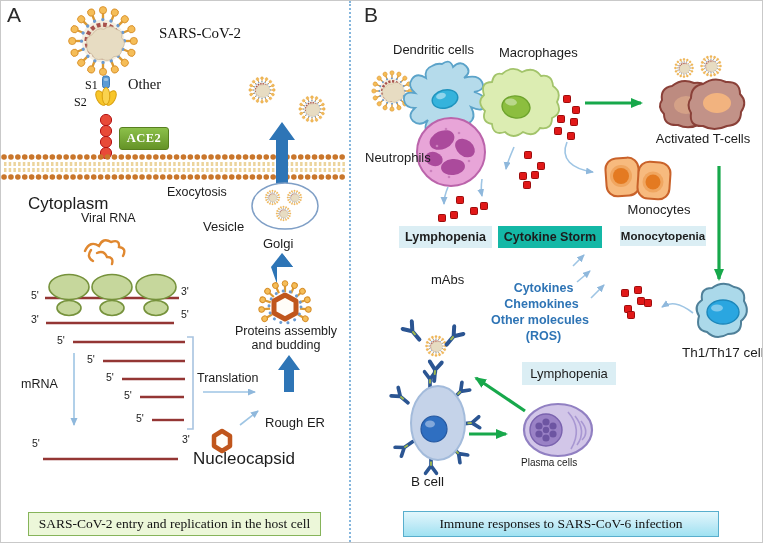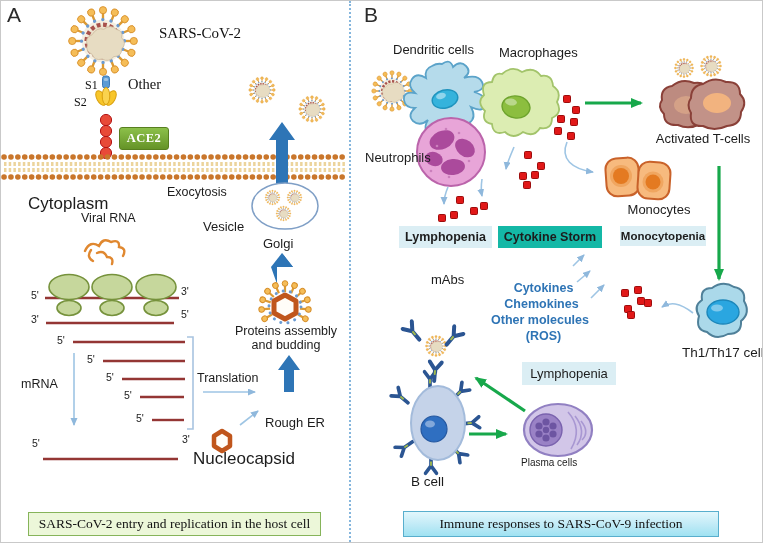--- a/index.html
+++ b/index.html
@@ -372,15 +372,15 @@
   <div class="lbl blue ctr" style="left:490px;top:286px;width:98px">Other molecules</div>
   <div class="lbl blue ctr" style="left:505px;top:302px;width:75px">(ROS)</div>
   <div class="sbox bx-blue" style="left:521px;top:361px;width:94px;height:23px;font-size:13px;font-weight:500">
       <span>Lymphopenia</span>
     </div>
   <div class="lbl" style="left:681px;top:345px;font-size:13.5px">Th1/Th17 cells</div>
   <div class="lbl" style="left:410px;top:474px;font-size:13.5px">B cell</div>
   <div class="lbl" style="left:520px;top:456px;font-size:10px">Plasma cells</div>
 
   <div class="capB">
-      <span>Immune responses to SARS-CoV-9 infection</span>
+      <span>Immune responses to SARS-CoV-6 infection</span>
     </div>
 </div>
 
 </body></html>

